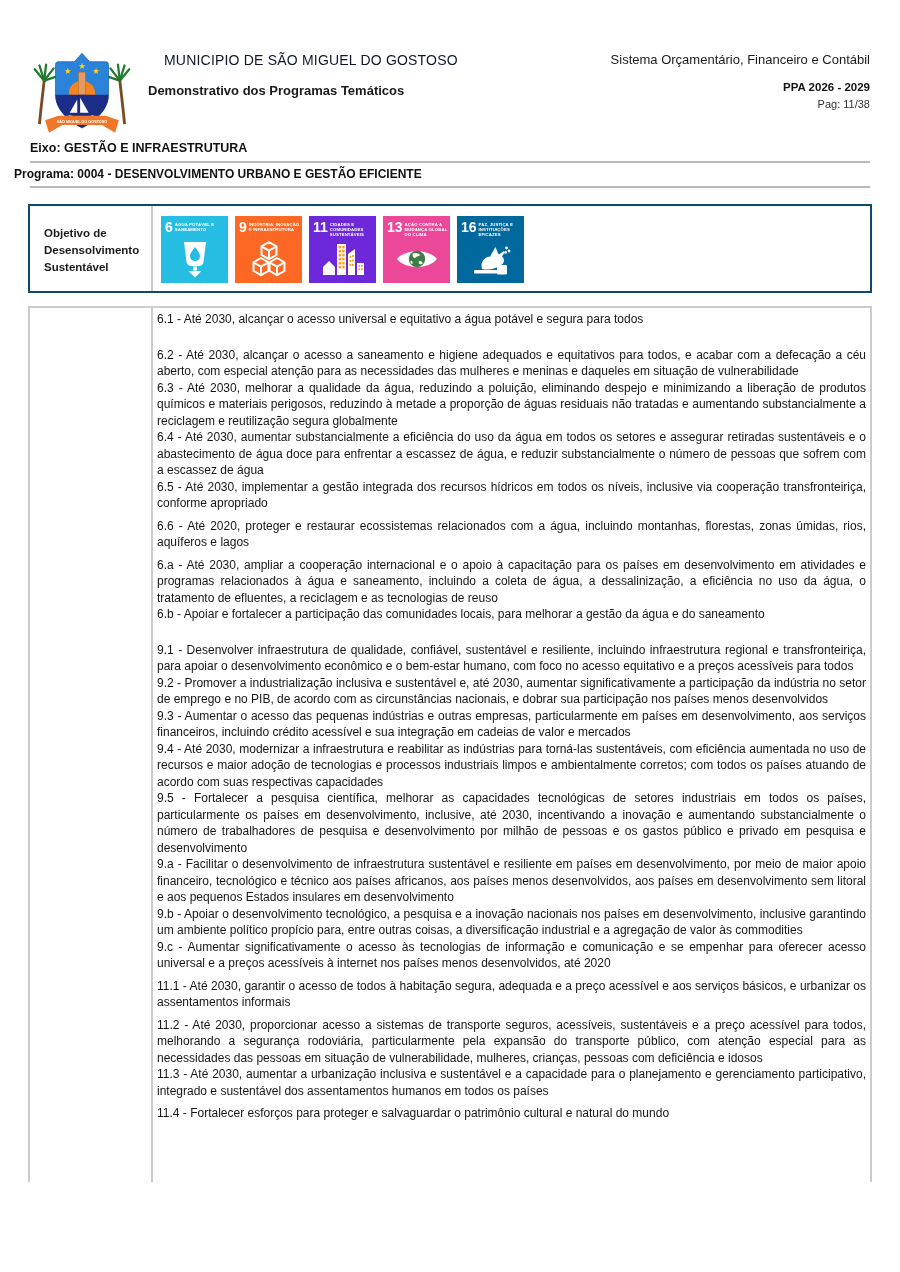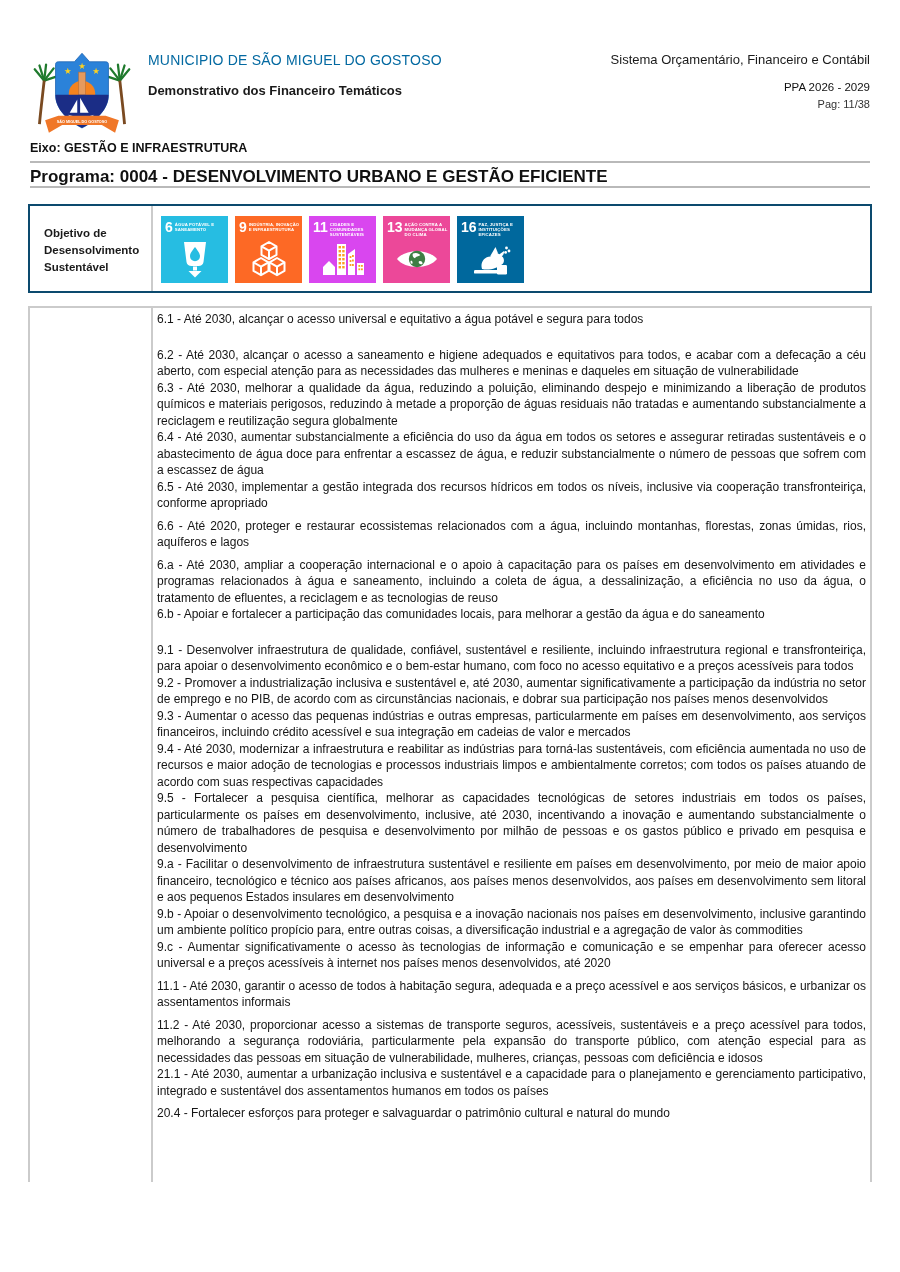--- a/index.html
+++ b/index.html
@@ -1,32 +1,32 @@
 <!DOCTYPE html>
 <html><head>
 <meta charset="utf-8">
 <style>
   html,body{margin:0;padding:0;background:#ffffff;}
   body{width:900px;height:1272px;position:relative;font-family:"Liberation Sans",sans-serif;color:#111;}
   .abs{position:absolute;}
 
   
   .logo{left:30px;top:42px;width:104px;height:100px;}
-  .muni-title{left:148px;top:52px;font-size:14px;letter-spacing:.2px;color:#0369a1;}
+  .muni-title{left:164px;top:52px;font-size:14px;letter-spacing:.2px;color:#0f172a;}
   .report-title{left:148px;top:83px;font-size:13px;font-weight:700;color:#1a1a1a;}
   .sys-name{right:30px;top:52px;font-size:13px;text-align:center;color:#1a1a1a;}
-  .ppa{right:30px;top:81px;font-size:11.5px;font-weight:400;text-align:left;}
+  .ppa{right:30px;top:81px;font-size:11.5px;font-weight:700;text-align:left;}
   .pag{right:30px;top:98px;font-size:11px;text-align:center;color:#333;}
 
   
   .eixo{left:30px;top:141px;font-size:12.5px;font-weight:700;}
   .rule{left:30px;right:30px;height:2px;background:#b9b9b9;}
   .rule1{top:161px;}
   .rule2{top:186px;}
-  .programa{left:30px;top:167px;font-size:17px;font-weight:700;}
+  .programa{left:14px;top:167px;font-size:12px;font-weight:700;}
 
   
   .box1{left:28px;top:204px;width:844px;height:89px;border:2px solid #0c4a6e;box-sizing:border-box;}
   .box1 .divider,.box2 .divider{position:absolute;left:121px;top:0;bottom:0;width:2px;background:#cbcbcb;}
   .ods-label{position:absolute;left:14px;top:19px;width:100px;font-size:11.5px;font-weight:700;line-height:17px;color:#1a1a1a;}
   .ods-tiles{position:absolute;left:131px;top:10px;display:flex;gap:7px;}
   .tile{width:67px;height:67px;position:relative;color:#fff;overflow:hidden;flex:0 0 auto;}
   .tile-head{display:flex;align-items:flex-start;padding:4px 2px 0 4px;height:20px;box-sizing:border-box;}
   .tile-num{font-size:14px;font-weight:700;line-height:1;}
   .tile-title{font-size:4.3px;font-weight:700;line-height:1.2;margin-left:2px;margin-top:1.5px;text-transform:uppercase;letter-spacing:.1px;}
@@ -73,21 +73,21 @@
     <polygon points="50,60 50,74 42,74" fill="#ffffff"></polygon>
     <polygon points="53,58 53,74 62,74" fill="#ffffff"></polygon>
     <path d="M40,76 Q55,81 68,76 L64,79 Q55,82 44,79 Z" fill="#e8e8e8"></path>
 
     <path d="M16,82 L30,77 L80,77 L94,82 L90,95 L76,87 L34,87 L20,95 Z" fill="#f07728"></path>
     <text x="55" y="84.5" font-size="4" fill="#ffffff" text-anchor="middle" font-weight="bold">SÃO MIGUEL DO GOSTOSO</text>
   </svg>
 </div>
 
 <div class="abs muni-title">MUNICIPIO DE SÃO MIGUEL DO GOSTOSO</div>
-<div class="abs report-title">Demonstrativo dos Financeiro Temáticos</div>
+<div class="abs report-title">Demonstrativo dos Programas Temáticos</div>
 <div class="abs sys-name">Sistema Orçamentário, Financeiro e Contábil</div>
 <div class="abs ppa">PPA 2026 - 2029</div>
 <div class="abs pag">Pag: 11/38</div>
 
 <div class="abs eixo">Eixo: GESTÃO E INFRAESTRUTURA</div>
 <div class="abs rule rule1"></div>
 <div class="abs programa">Programa: 0004 - DESENVOLVIMENTO URBANO E GESTÃO EFICIENTE</div>
 <div class="abs rule rule2"></div>
 
 <div class="abs box1">
@@ -120,21 +120,21 @@
           <path d="M20,3 l7.5,4.3 v8.6 L20,20.2 l-7.5,-4.3 v-8.6 Z"></path>
           <path d="M12.5,7.3 L20,11.6 L27.5,7.3 M20,11.6 V20.2"></path>
           <path d="M12,19 l7.5,4.3 v8.6 L12,36.2 l-7.5,-4.3 v-8.6 Z"></path>
           <path d="M4.5,23.3 L12,27.6 L19.5,23.3 M12,27.6 V36.2"></path>
           <path d="M28,19 l7.5,4.3 v8.6 L28,36.2 l-7.5,-4.3 v-8.6 Z"></path>
           <path d="M20.5,23.3 L28,27.6 L35.5,23.3 M28,27.6 V36.2"></path>
         </svg>
       </div>
     </div>
 
-    <div class="tile" style="background-color: #d946ef;">
+    <div class="tile" style="background-color: #6d28d9;">
       <div class="tile-head">
         <span class="tile-num">11</span>
         <span class="tile-title">CIDADES E COMUNIDADES SUSTENTÁVEIS</span>
       </div>
       <div class="tile-icon" style="color: rgb(253, 157, 36);">
         <svg viewBox="0 0 44 38" width="44" height="38">
           <polygon fill="#fff" points="2,35 2,27 8,21 14,27 14,35"></polygon>
           <rect fill="#fff" x="16" y="4" width="9" height="31"></rect>
           <g fill="currentColor">
             <rect x="17.6" y="6" width="2.4" height="2.4"></rect>
@@ -221,16 +221,16 @@
     <p class="sp-large">9.1 - Desenvolver infraestrutura de qualidade, confiável, sustentável e resiliente, incluindo infraestrutura regional e transfronteiriça, para apoiar o desenvolvimento econômico e o bem-estar humano, com foco no acesso equitativo e a preços acessíveis para todos</p>
     <p>9.2 - Promover a industrialização inclusiva e sustentável e, até 2030, aumentar significativamente a participação da indústria no setor de emprego e no PIB, de acordo com as circunstâncias nacionais, e dobrar sua participação nos países menos desenvolvidos</p>
     <p>9.3 - Aumentar o acesso das pequenas indústrias e outras empresas, particularmente em países em desenvolvimento, aos serviços financeiros, incluindo crédito acessível e sua integração em cadeias de valor e mercados</p>
     <p>9.4 - Até 2030, modernizar a infraestrutura e reabilitar as indústrias para torná-las sustentáveis, com eficiência aumentada no uso de recursos e maior adoção de tecnologias e processos industriais limpos e ambientalmente corretos; com todos os países atuando de acordo com suas respectivas capacidades</p>
     <p>9.5 - Fortalecer a pesquisa científica, melhorar as capacidades tecnológicas de setores industriais em todos os países, particularmente os países em desenvolvimento, inclusive, até 2030, incentivando a inovação e aumentando substancialmente o número de trabalhadores de pesquisa e desenvolvimento por milhão de pessoas e os gastos público e privado em pesquisa e desenvolvimento</p>
     <p>9.a - Facilitar o desenvolvimento de infraestrutura sustentável e resiliente em países em desenvolvimento, por meio de maior apoio financeiro, tecnológico e técnico aos países africanos, aos países menos desenvolvidos, aos países em desenvolvimento sem litoral e aos pequenos Estados insulares em desenvolvimento</p>
     <p>9.b - Apoiar o desenvolvimento tecnológico, a pesquisa e a inovação nacionais nos países em desenvolvimento, inclusive garantindo um ambiente político propício para, entre outras coisas, a diversificação industrial e a agregação de valor às commodities</p>
     <p>9.c - Aumentar significativamente o acesso às tecnologias de informação e comunicação e se empenhar para oferecer acesso universal e a preços acessíveis à internet nos países menos desenvolvidos, até 2020</p>
     <p class="sp-small">11.1 - Até 2030, garantir o acesso de todos à habitação segura, adequada e a preço acessível e aos serviços básicos, e urbanizar os assentamentos informais</p>
     <p class="sp-small">11.2 - Até 2030, proporcionar acesso a sistemas de transporte seguros, acessíveis, sustentáveis e a preço acessível para todos, melhorando a segurança rodoviária, particularmente pela expansão do transporte público, com atenção especial para as necessidades das pessoas em situação de vulnerabilidade, mulheres, crianças, pessoas com deficiência e idosos</p>
-    <p>21.1 - Até 2030, aumentar a urbanização inclusiva e sustentável e a capacidade para o planejamento e gerenciamento participativo, integrado e sustentável dos assentamentos humanos em todos os países</p>
-    <p class="sp-small">20.4 - Fortalecer esforços para proteger e salvaguardar o patrimônio cultural e natural do mundo</p>
+    <p>11.3 - Até 2030, aumentar a urbanização inclusiva e sustentável e a capacidade para o planejamento e gerenciamento participativo, integrado e sustentável dos assentamentos humanos em todos os países</p>
+    <p class="sp-small">11.4 - Fortalecer esforços para proteger e salvaguardar o patrimônio cultural e natural do mundo</p>
   </div>
 </div>
 
 </body></html>

